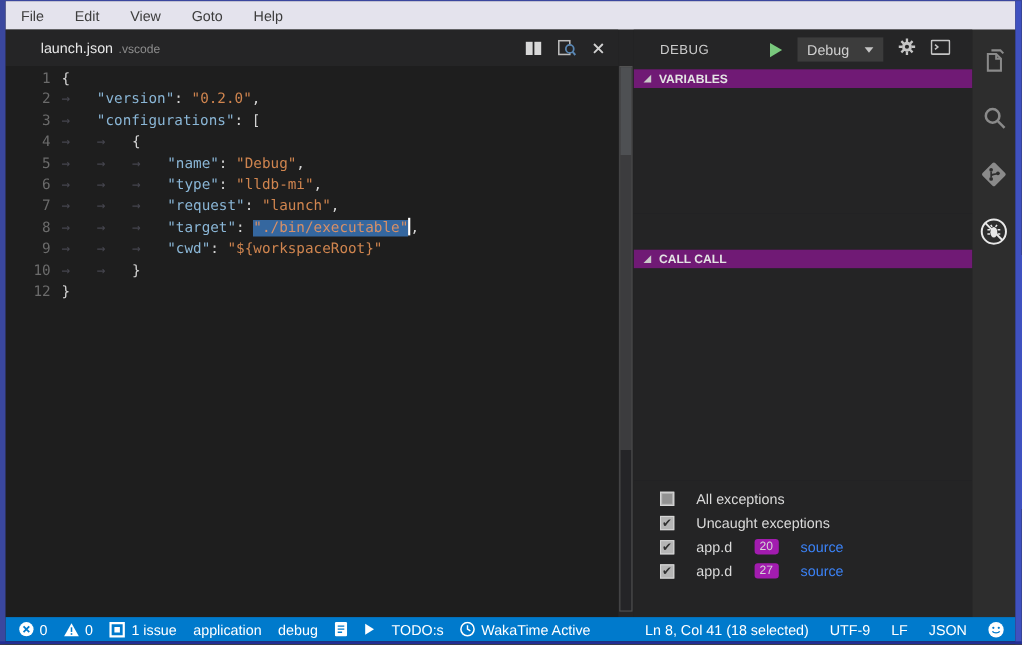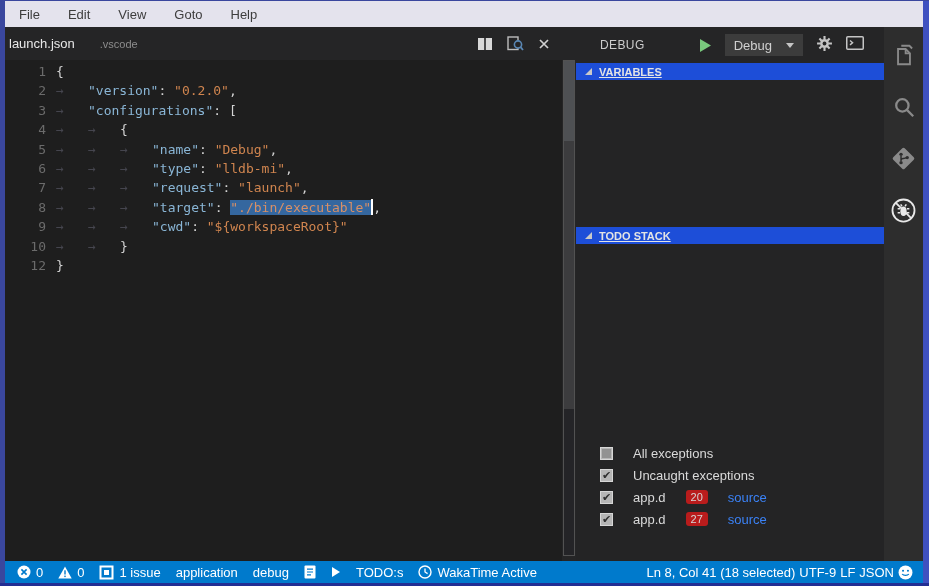--- a/index.html
+++ b/index.html
@@ -16,23 +16,23 @@
   .menubar { position:absolute; left:5px; right:6px; top:1px; height:26px; background:#e4e3ed;
              display:flex; align-items:center; padding-left:10px; gap:20px; }
   .menu-item { font-size:13px; color:#3d3d3d; padding:3px 4px; }
 
   
   .main { position:absolute; left:5px; right:6px; top:27px; bottom:25px; display:flex; }
 
   
   .editor-group { width:557px; position:relative; background:#1e1e1e; flex:none; }
   .tabbar { height:33px; background:#252526; display:flex; align-items:center; }
-  .tab { display:flex; align-items:baseline; padding-left:4px; }
+  .tab { display:flex; align-items:baseline; padding-left:32px; }
   .tab-filename { font-size:13px; color:#e8e8e8; }
-  .tab-folder { font-size:11px; color:#8d8d8d; margin-left:25px; }
+  .tab-folder { font-size:11px; color:#8d8d8d; margin-left:5px; }
   .tab-actions { margin-left:auto; display:flex; align-items:center; gap:14px; padding-right:12px; }
   .tab-actions span { display:inline-flex; cursor:pointer; }
 
   .code-area { position:absolute; top:33px; left:0; right:0; bottom:0;
                font-family:"DejaVu Sans Mono",monospace; font-size:13px; line-height:19.4px;
                padding-top:2px; overflow:hidden; }
   .line { display:flex; height:19.4px; white-space:pre; }
   .ln { width:41px; flex:none; text-align:right; color:#6b6b6b; }
   .lc { margin-left:10px; }
   .tok-tab { display:inline-block; width:32px; color:#45454e; }
@@ -52,45 +52,45 @@
   .sidebar { width:308px; flex:none; background:#242425; display:flex; flex-direction:column; }
   .sb-header { height:36px; flex:none; background:#252526; display:flex; align-items:center;
                padding:0 20px 0 24px; }
   .sb-title { font-size:12px; color:#cccccc; letter-spacing:.4px; }
   .sb-tools { margin-left:auto; display:flex; align-items:center; gap:13px; }
   .start-btn { display:inline-flex; cursor:pointer; }
   .cfg-dropdown { background:#3c3c3c; color:#d0d0d0; font-size:13px; height:22px;
                   padding:0 9px; display:flex; align-items:center; gap:14px; cursor:pointer; }
   .dd-arrow { width:0; height:0; border-left:4px solid transparent; border-right:4px solid transparent;
               border-top:5px solid #c5c5c5; }
-  .sec-header { height:17px; flex:none; background:#1d4ed8; display:flex; align-items:center;
-                padding-left:9px; gap:7px; font-size:11px; font-weight:bold; color:#e4e4e4; cursor:pointer;text-decoration:underline; }
+  .sec-header { height:17px; flex:none; background:#701a75; display:flex; align-items:center;
+                padding-left:9px; gap:7px; font-size:11px; font-weight:bold; color:#e4e4e4; cursor:pointer; }
   .sec-tri { width:0; height:0; border-bottom:7px solid #c9c9c9; border-left:7px solid transparent; }
   .sec-body { background:#242425; flex:none; overflow:hidden; }
   .sec-body.fill { flex:1; }
 
   .bp-row { height:22px; display:flex; align-items:center; padding-left:24px; gap:20px;
             font-size:13px; color:#dadada; }
   .cbx { width:13px; height:13px; flex:none; background:#b5b5b5; border:1px solid #d6d6d6;
          display:flex; align-items:center; justify-content:center; cursor:pointer; }
   .cbx .inner { width:9px; height:9px; background:#929292; }
   .cbx .check { color:#2f2f2f; font-size:11px; line-height:11px; font-family:"DejaVu Sans",sans-serif; }
-  .bp-badge { background:#b91c1c; color:#d6d6d6; font-size:11px; padding:1px 5px; border-radius:3px; }
+  .bp-badge { background:#a21caf; color:#d6d6d6; font-size:11px; padding:1px 5px; border-radius:3px; }
   .bp-detail { color:#3b82f6; }
 
   
   .activity { width:39px; flex:none; background:#2d2d2d; display:flex; flex-direction:column;
               align-items:center; padding-top:14px; gap:25px; }
   .act-icon { width:27px; height:27px; display:flex; align-items:center; justify-content:center; cursor:pointer; }
 
   
   .statusbar { position:absolute; left:5px; right:6px; bottom:3px; height:22px; background:#007acc;
                display:flex; align-items:center; padding:0 10px 0 12px; gap:15px; color:#ffffff; }
   .st-item { display:flex; align-items:center; gap:5px; font-size:13px; color:#ffffff; cursor:pointer; }
-  .st-right { margin-left:auto; display:flex; align-items:flex-start; gap:4px; }
+  .st-right { margin-left:auto; display:flex; align-items:flex-start; gap:19px; }
   .icon16 { display:inline-flex; }
 </style>
 </head>
 <body>
 
 <div class="window">
   <div class="b-left"></div>
   <div class="b-right"></div>
   <div class="b-top"></div>
   <div class="b-bottom"></div>
@@ -181,21 +181,21 @@
       </div>
       <div id="sections" style="display:flex;flex-direction:column;flex:1;min-height:0;">
           <div class="sec-header">
             <span class="sec-tri"></span>
             <span>VARIABLES</span>
           </div>
           <div class="sec-body" style="height: 114px;"></div>
           <div class="sec-body" style="height: 33px;"></div>
           <div class="sec-header">
             <span class="sec-tri"></span>
-            <span>TODO STACK</span>
+            <span>CALL CALL</span>
           </div>
           <div class="sec-body" style="height: 193px;"></div>
           <div class="sec-body fill" style="padding-top: 5px;">
             <div class="bp-row">
               <span class="cbx">
                 <span class="inner"></span>
               </span>
               <span>All exceptions</span>
             </div>
             <div class="bp-row">

